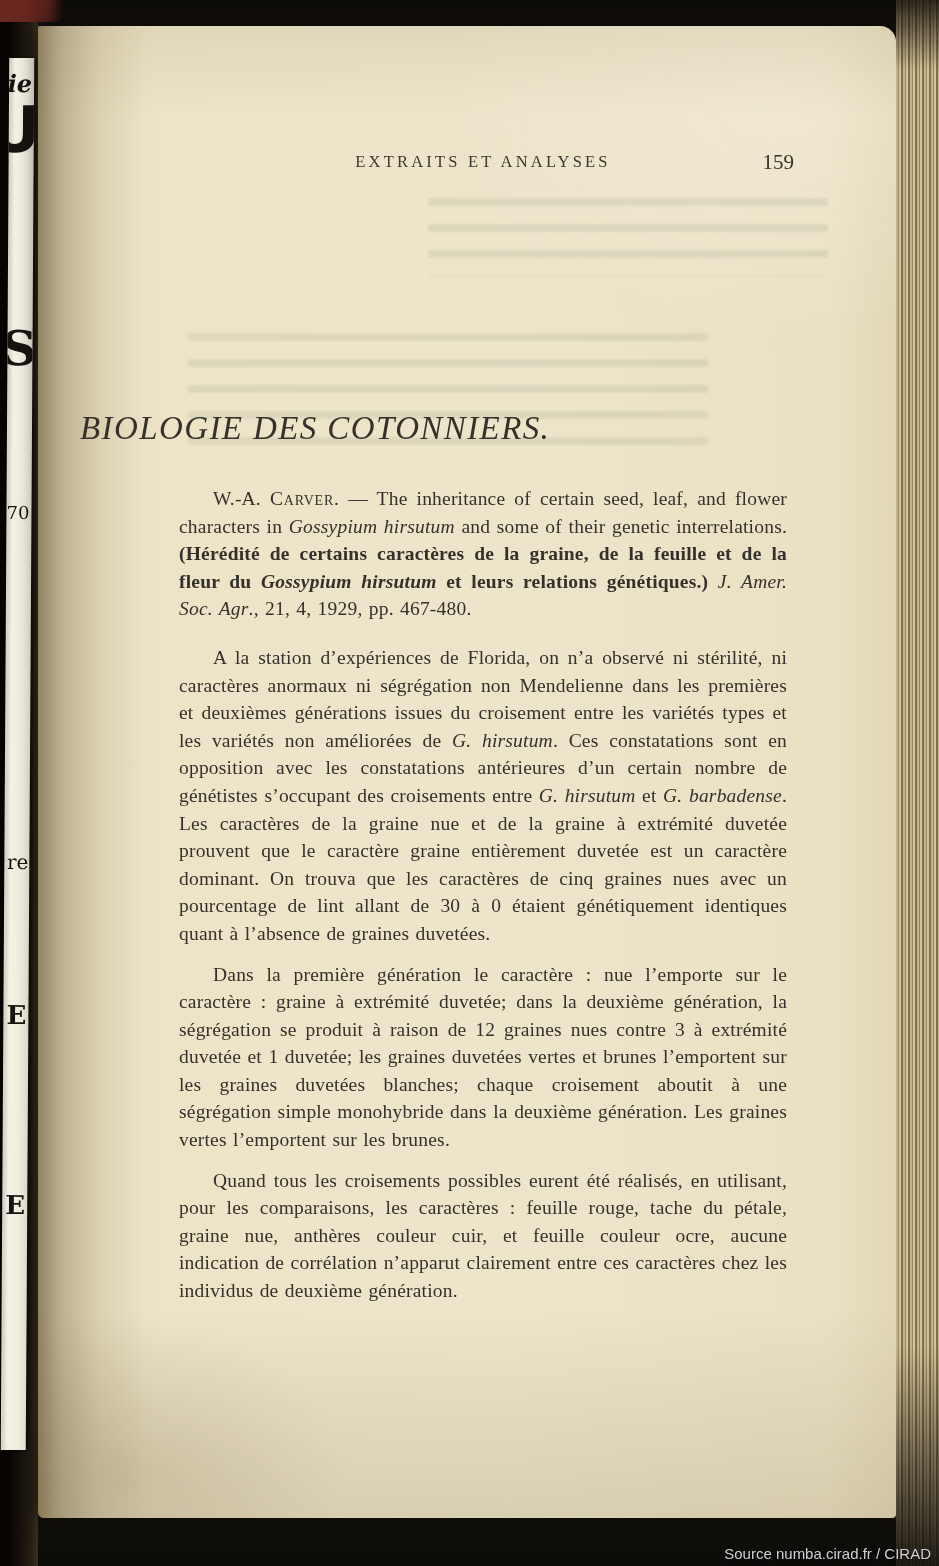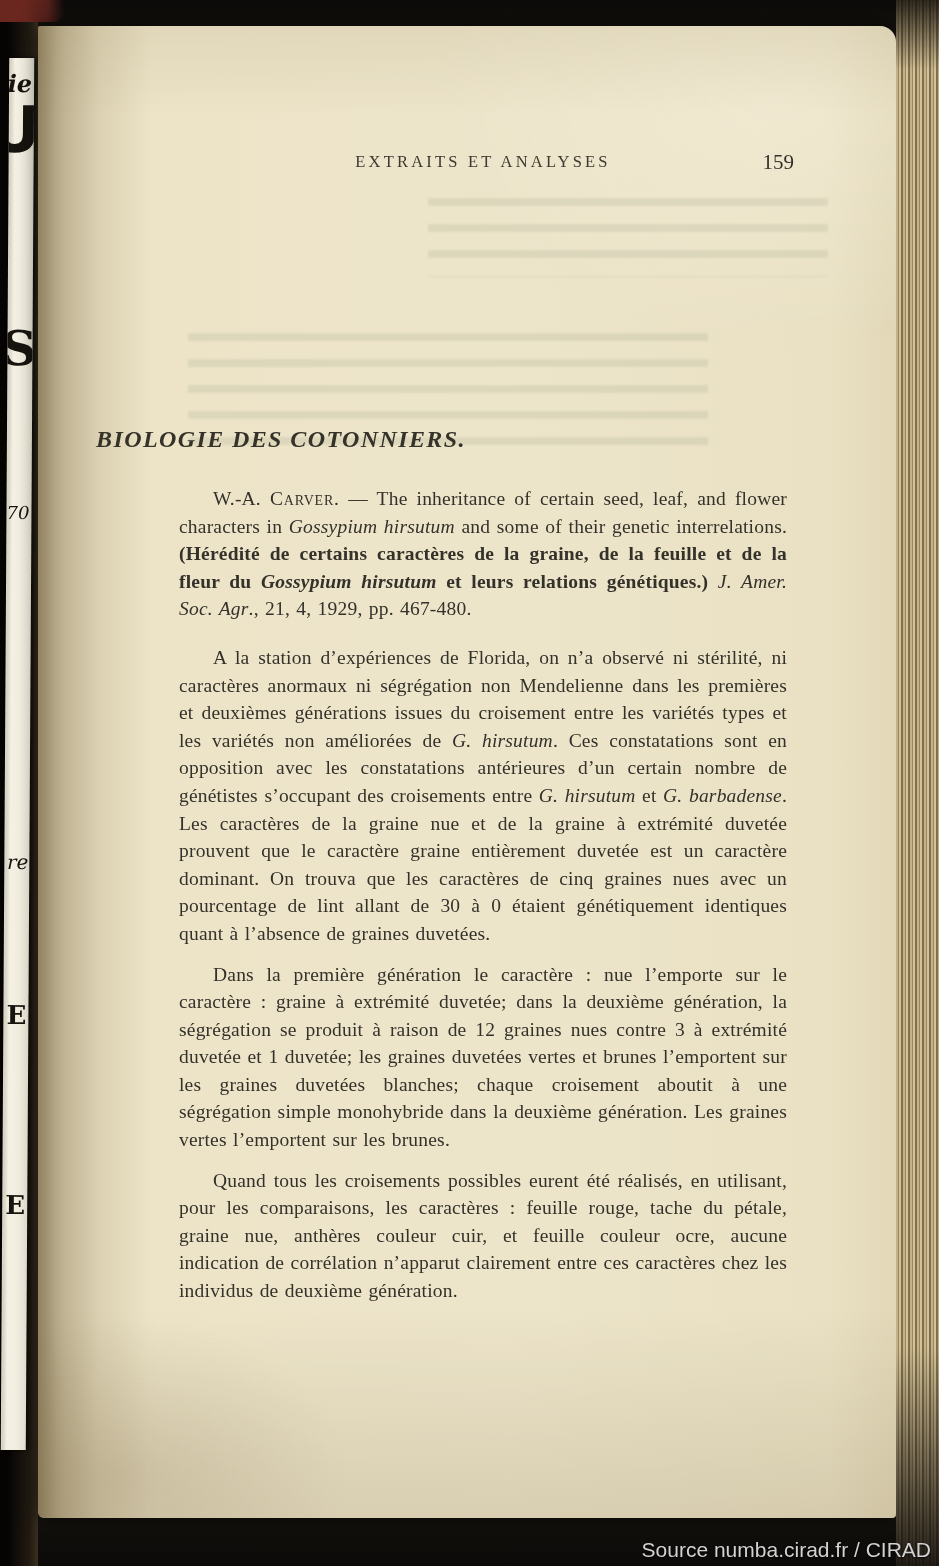--- a/index.html
+++ b/index.html
@@ -32,22 +32,22 @@
     overflow:hidden;
     box-shadow:3px 0 4px rgba(0,0,0,.55);
   }
   .frag {
     position:absolute; color:#17140f; line-height:1;
     font-family:"DejaVu Serif", serif; font-weight:bold;
   }
   .frag-0 { top:14px;  right:2px;  font-size:24px; font-style:italic;margin-left:44px; }
   .frag-1 { top:40px;  right:-7px; font-size:64px; font-family:"DejaVu Sans", sans-serif; }
   .frag-2 { top:266px; right:-4px; font-size:48px; }
-  .frag-3 { top:446px; right:2px;  font-size:18px; font-weight:normal; font-style:italic; }
-  .frag-4 { top:794px; right:1px;  font-size:20px; font-weight:normal; font-style:italic; }
+  .frag-3 { top:446px; right:2px;  font-size:18px; font-weight:normal; }
+  .frag-4 { top:794px; right:1px;  font-size:20px; font-weight:normal; }
   .frag-5 { top:944px; right:2px;  font-size:26px; }
   .frag-6 { top:1134px;right:2px;  font-size:26px; }
 
   
   .page-edges {
     position:absolute; right:0; top:0; width:43px; height:100%;
     background:
       linear-gradient(180deg, rgba(18,14,10,.85) 0, rgba(18,14,10,0) 70px, rgba(18,14,10,0) 86%, rgba(14,11,8,.9) 100%),
       repeating-linear-gradient(90deg, #c4b389 0 2px, #9a8760 2px 3px, #d2c39c 3px 5px, #83704b 5px 7px);
   }
@@ -83,42 +83,42 @@
 
   
   .page-header { position:absolute; z-index:3; left:128px; top:126px; width:634px; height:24px; }
   .running-title {
     position:absolute; left:0; right:0; text-align:center;
     font-size:16.5px; letter-spacing:3.2px; color:#3c3930; font-weight:normal;
   }
   .page-number { position:absolute; right:6px; top:-2px; font-size:21px; color:#34312a; }
 
   .section-title {
-    position:absolute; z-index:3; left:42px; top:384px; margin:16px;
-    font-size:24px; font-style:italic; font-weight:bold;
+    position:absolute; z-index:3; left:42px; top:384px; margin:0;
+    font-size:33px; font-style:italic; font-weight:normal;
     letter-spacing:1.4px; color:#35322a;
   }
 
   .text-col {
     position:absolute; z-index:3; left:128px; top:446px; width:634px;
     font-size:19.5px; line-height:27.6px; color:#34312a;
     text-align:justify; letter-spacing:.2px; word-spacing:1.2px;
   }
   .para { margin:13px; text-indent:34px; }
   .para.ref { margin-bottom:21px; }
 
   .seg-i  { font-style:italic; }
   .seg-b  { font-weight:bold; }
   .seg-bi { font-weight:bold; font-style:italic; }
   .seg-sc { font-variant:small-caps; font-variant-caps:small-caps; letter-spacing:.8px; }
 
   
   .watermark {
     position:absolute; right:8px; bottom:4px; z-index:4;
-    font-family:"Liberation Sans", sans-serif; font-size:21px; color:#d2d2d2;
+    font-family:"Liberation Sans", sans-serif; font-size:15px; color:#d2d2d2;
     text-shadow:0 1px 2px rgba(0,0,0,.8);
   }
 </style>
 </head>
 <body>
 
 <div class="scan">
 
   <div class="spine">
     <div class="spine-cap"></div>

